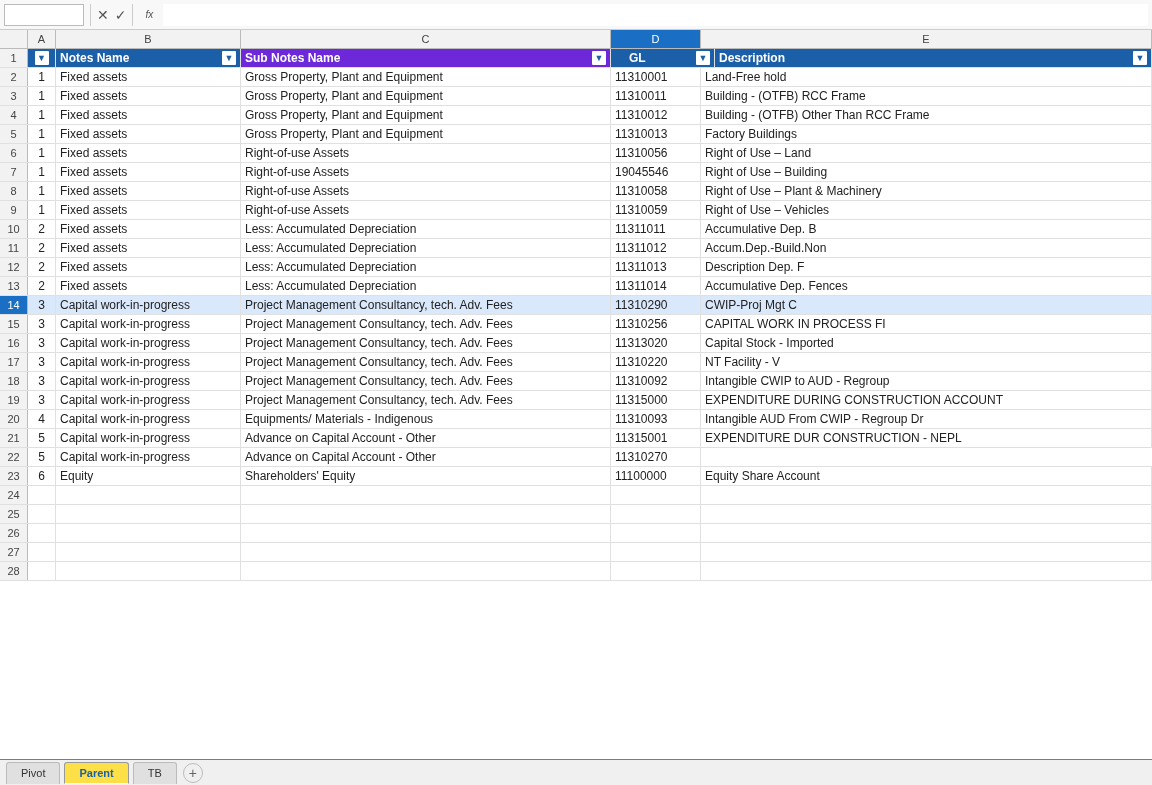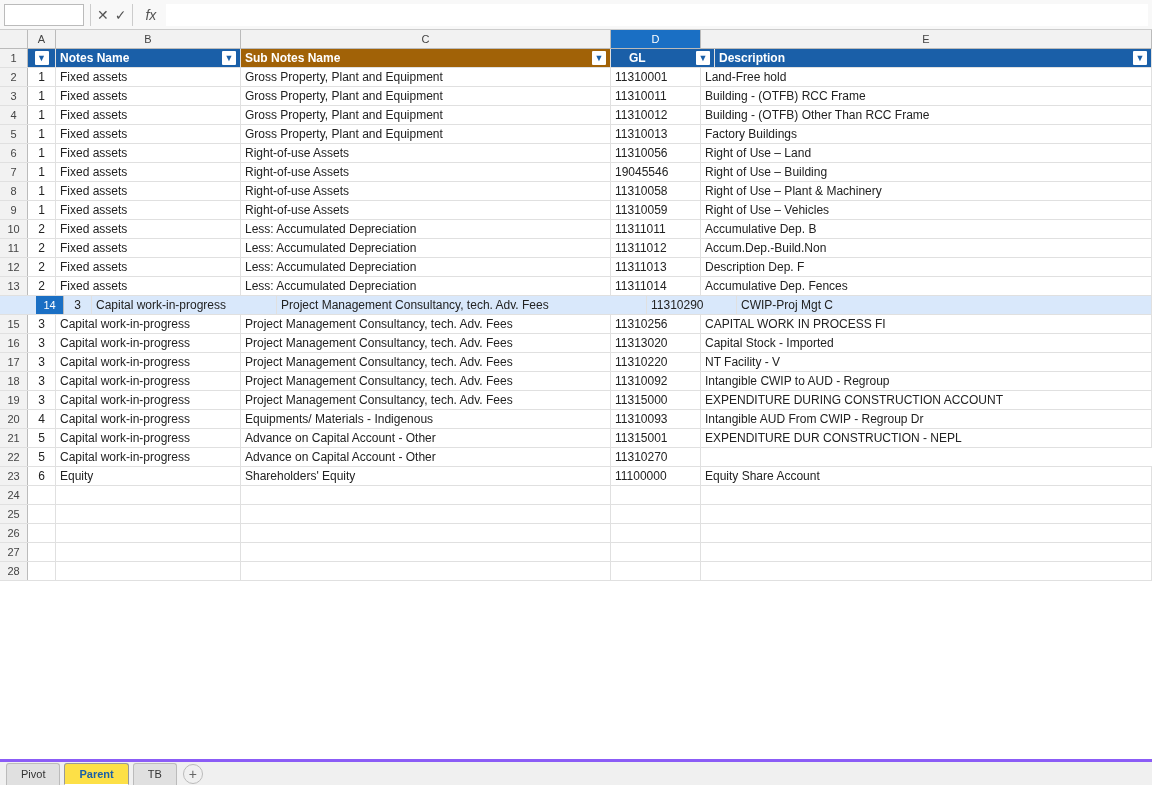--- a/index.html
+++ b/index.html
@@ -33,21 +33,21 @@
     .formula-icons {
       display: flex;
       align-items: center;
       gap: 6px;
       color: #555;
       font-size: 14px;
     }
     .formula-fx {
       color: #555;
       font-style: italic;
-      font-size: 14px;
+      font-size: 10px;
       padding: 0 6px;
     }
     .formula-input {
       flex: 1;
       height: 22px;
       border: none;
       outline: none;
       font-size: 12px;
       background: #fff;
     }
@@ -110,21 +110,20 @@
       background: #f2f2f2;
       text-align: center;
       font-size: 11px;
       color: #444;
       padding: 3px 0;
       flex-shrink: 0;
     }
     .spreadsheet-row.selected-row .row-num {
       background: #1a6fc4;
       color: #fff;
-      margin-left: 36px;
     }
     .cell {
       border-right: 1px solid #e0e0e0;
       padding: 2px 4px;
       white-space: nowrap;
       overflow: hidden;
       font-size: 12px;
       color: #222;
     }
     .cell-a { width: 28px; min-width: 28px; text-align: center; }
@@ -173,21 +172,21 @@
     .spreadsheet-row:nth-child(odd):not(.header-row):not(.selected-row) {
       background: #ffffff;
     }
 
     
     .tab-bar {
       display: flex;
       align-items: center;
       height: 26px;
       background: #f0f0f0;
-      border-top: 3px solid #8b5cf6;
+      border-top: 1px solid #8b5cf6;
       padding: 0 6px;
       gap: 0;
     }
     .tab {
       height: 22px;
       padding: 0 14px;
       border: 1px solid #bbb;
       border-bottom: none;
       background: #e0e0e0;
       font-size: 11px;
@@ -255,21 +254,21 @@
 
     <div class="spreadsheet-row header-row">
       <div class="row-num">1</div>
       <div class="cell cell-a" style="background:#1a5fa8; color:#fff; display:flex; align-items:center; justify-content:center;">
         <span class="filter-icon">▼</span>
       </div>
       <div class="cell cell-b" style="background:#1a5fa8; color:#fff; font-weight:bold; display:flex; align-items:center; justify-content:space-between;">
         <span class="header-label">Notes Name</span>
         <span class="filter-icon">▼</span>
       </div>
-      <div class="cell cell-c" style="background:#a16207; color:#fff; font-weight:bold; display:flex; align-items:center; justify-content:space-between;">
+      <div class="cell cell-c" style="background:#6d28d9; color:#fff; font-weight:bold; display:flex; align-items:center; justify-content:space-between;">
         <span class="header-label">Sub Notes Name</span>
         <span class="filter-icon">▼</span>
       </div>
       <div class="cell cell-d" style="background:#1a5fa8; color:#fff; font-weight:bold; display:flex; align-items:center; justify-content:space-between;margin-left:14px;">
         <span class="header-label">GL</span>
         <span class="filter-icon">▼</span>
       </div>
       <div class="cell cell-e" style="background:#1a5fa8; color:#fff; font-weight:bold; display:flex; align-items:center; justify-content:space-between;">
         <span class="header-label">Description</span>
         <span class="filter-icon">▼</span>

